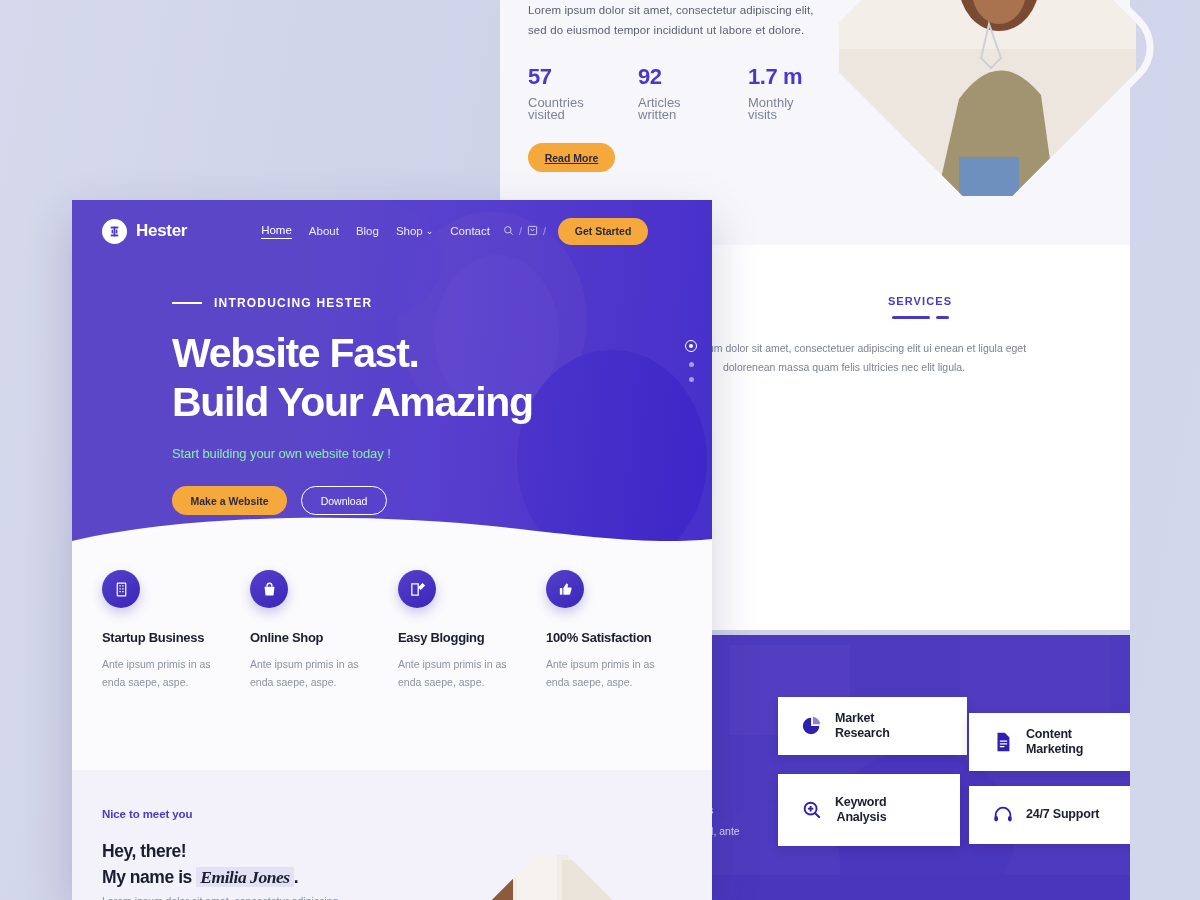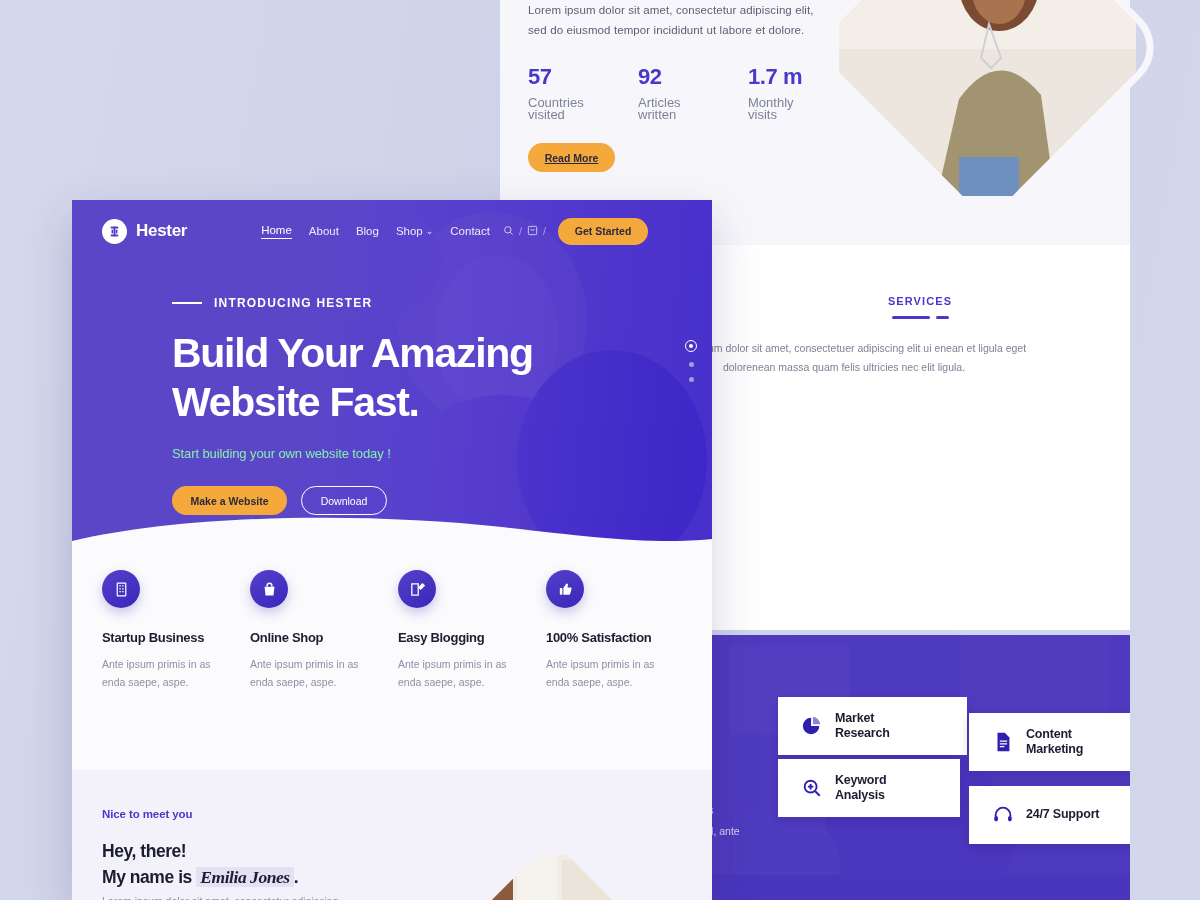--- a/index.html
+++ b/index.html
@@ -89,21 +89,21 @@
     gap:11px;box-shadow:0 3px 10px rgba(20,10,60,.16);
   }
   .pp-card .ic{width:24px;height:24px;color:#2d1fb0;flex:none;
     display:flex;align-items:center;justify-content:center;}
   .pp-card .tx{
     font-size:12.5px;font-weight:bold;color:#1b1d31;line-height:15.5px;
     letter-spacing:-.2px;
   }
   #pp-card-0{left:0;top:0;width:160px;height:58px;padding:0 7px 0 22px;}
   #pp-card-1{left:191px;top:16px;width:160px;height:58px;padding:0 0 0 22px;}
-  #pp-card-2{left:0;top:62px;width:160px;height:58px;padding:0 0 0 22px;}
+  #pp-card-2{left:0;top:77px;width:160px;height:72px;padding:0 0 0 22px;text-align:right;}
   #pp-card-3{left:191px;top:89px;width:160px;height:58px;padding:0 0 0 22px;}
 
   
   #main-card{
     left:72px;top:200px;width:640px;height:700px;background:#fbfbfd;
     box-shadow:0 18px 46px rgba(40,30,90,.20);overflow:hidden;
   }
 
   
   #hero{
@@ -414,22 +414,22 @@
 
       <button id="get-started">Get Started</button>
     </div>
 
     <div id="hero-copy">
       <div id="hero-kicker">
         <span class="dash"></span>
         <span class="kt">INTRODUCING HESTER</span>
       </div>
       <div id="hero-h1">
+        <div>Website Fast.</div>
         <div>Build Your Amazing</div>
-        <div>Website Fast.</div>
       </div>
       <div id="hero-sub">Start building your own website today !</div>
       <div id="hero-btns">
         <button id="btn-make">Make a Website</button>
         <button id="btn-download">Download</button>
       </div>
     </div>
 
     <div id="hero-dots">
       <span class="d on">

